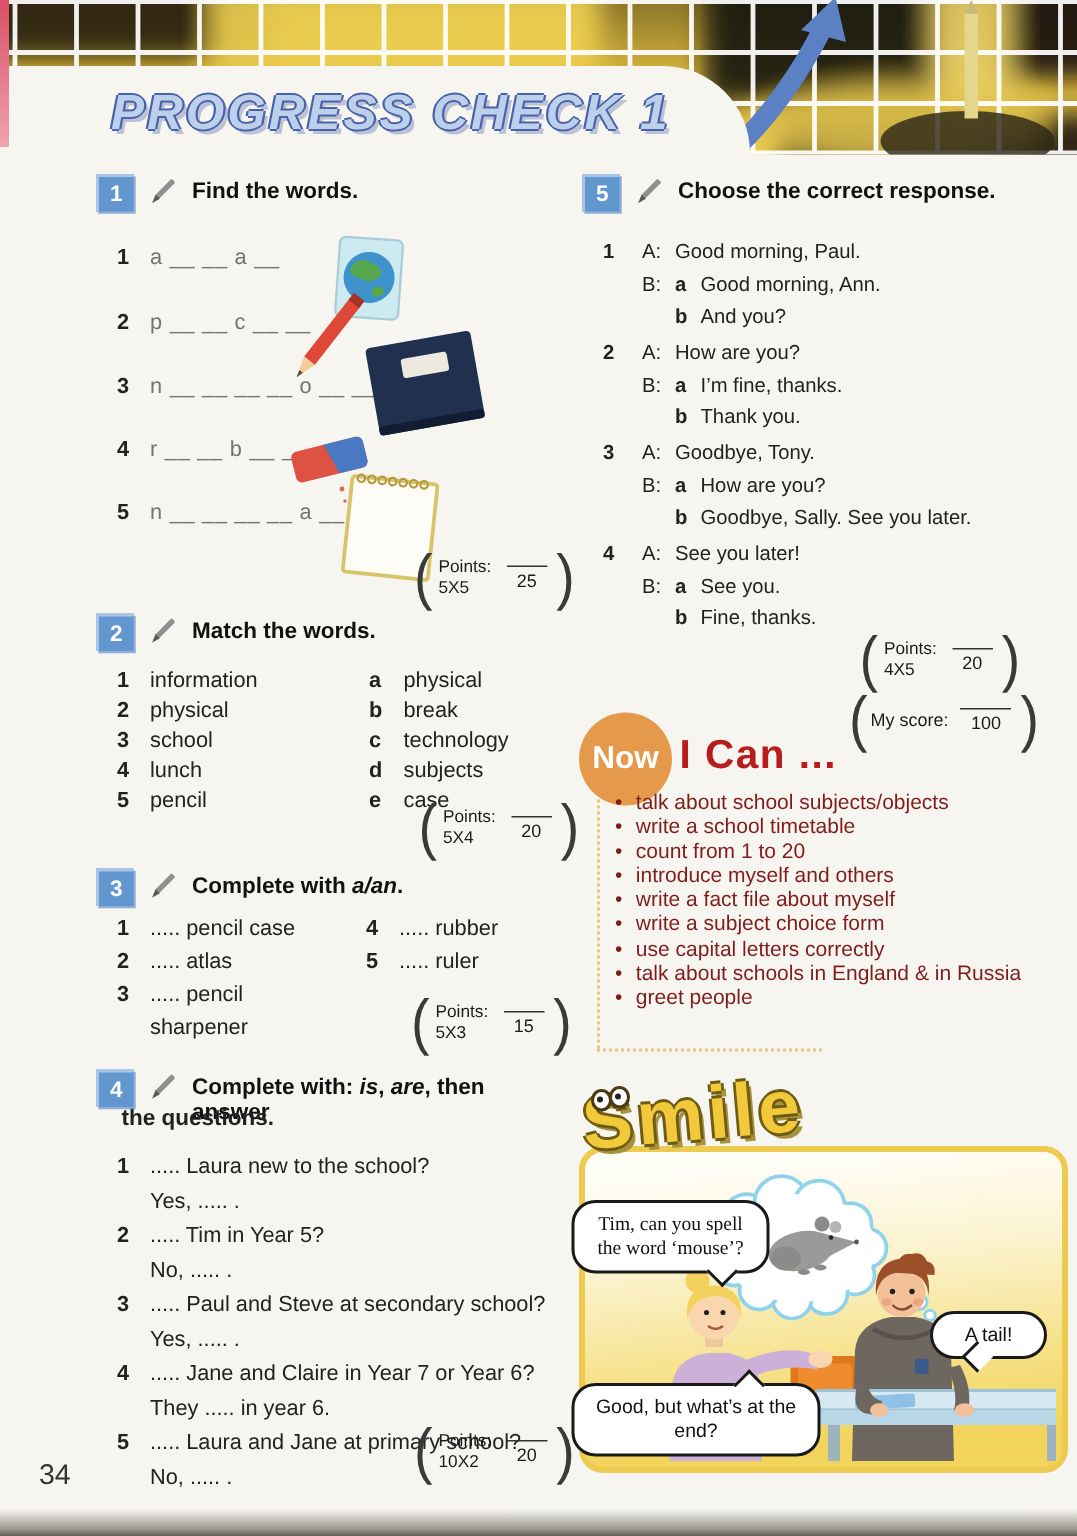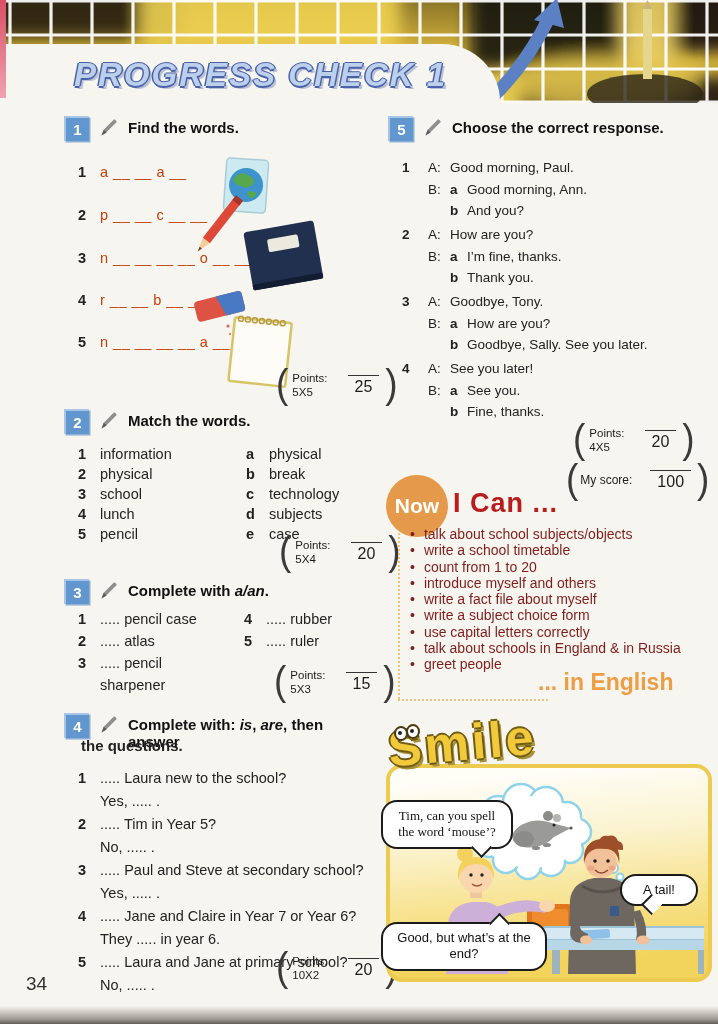--- a/index.html
+++ b/index.html
@@ -19,25 +19,25 @@
   .col-right{position:absolute;left:388px;top:116px;width:330px;height:908px;}
   .ex{position:absolute;left:0;width:100%;}
   .ex-header{display:flex;align-items:flex-start;gap:9px;font-weight:bold;font-size:15px;color:#111;}
   .badge{flex:0 0 auto;width:23px;height:23px;background:#6196ce;color:#fff;font-weight:bold;font-size:15px;
         display:flex;align-items:center;justify-content:center;
         border-top:2px solid #a9c5e6;border-left:2px solid #a9c5e6;box-shadow:1.5px 1.5px 0 #8fb0d6;}
   .penicon{flex:0 0 auto;margin-top:1px;}
   .ex-title{margin-top:3px;}
   .row{position:absolute;display:flex;font-size:14.5px;color:#222;left:14px;}
   .num{width:22px;font-weight:bold;flex:0 0 auto;}
-  .blanks{letter-spacing:.5px;color:#c2410c;}
+  .blanks{letter-spacing:.5px;color:#737373;}
   .pts{position:absolute;display:flex;align-items:center;color:#1c1c1c;}
   .paren{font-size:37px;font-weight:normal;transform:scaleY(1.12);color:#3a3a3a;}
   .pts-col{display:flex;flex-direction:column;font-size:11.5px;line-height:1.25;margin:0 4px;}
-  .pts-frac{font-size:16px;border-top:1.4px solid #333;padding:2px 7px 0;margin:0 6px 0 16px;}
+  .pts-frac{font-size:12px;border-top:1.4px solid #333;padding:2px 7px 0;margin:0 6px 0 6px;}
   .ms-label{font-size:12px;margin:0 2px;}
   
   .m-word{width:146px;}
   .m-letter{width:23px;font-weight:bold;}
   
   .l5{position:absolute;display:flex;font-size:13.5px;left:14px;color:#222;}
   .w-num{width:26px;font-weight:bold;flex:0 0 auto;}
   .w-ab{width:22px;flex:0 0 auto;}
   .w-opt{width:17px;font-weight:bold;flex:0 0 auto;}
   .sp{flex:0 0 auto;}
@@ -480,21 +480,20 @@
         <li>talk about school subjects/objects</li>
         <li>write a school timetable</li>
         <li>count from 1 to 20</li>
         <li>introduce myself and others</li>
         <li>write a fact file about myself</li>
         <li>write a subject choice form</li>
         <li>use capital letters correctly</li>
         <li>talk about schools in England &amp; in Russia</li>
         <li>greet people</li>
       </ul>
-      <div class="now-suffix">... in English</div>
     </div>
 
     <div class="comic">
       <div class="panel"></div>
       <div class="smile-logo">Smile</div>
       <span class="eye" style="left:16px;top:12px;">
           <span class="pupil"></span>
         </span>
       <span class="eye" style="left:28px;top:10px;">
           <span class="pupil"></span>

